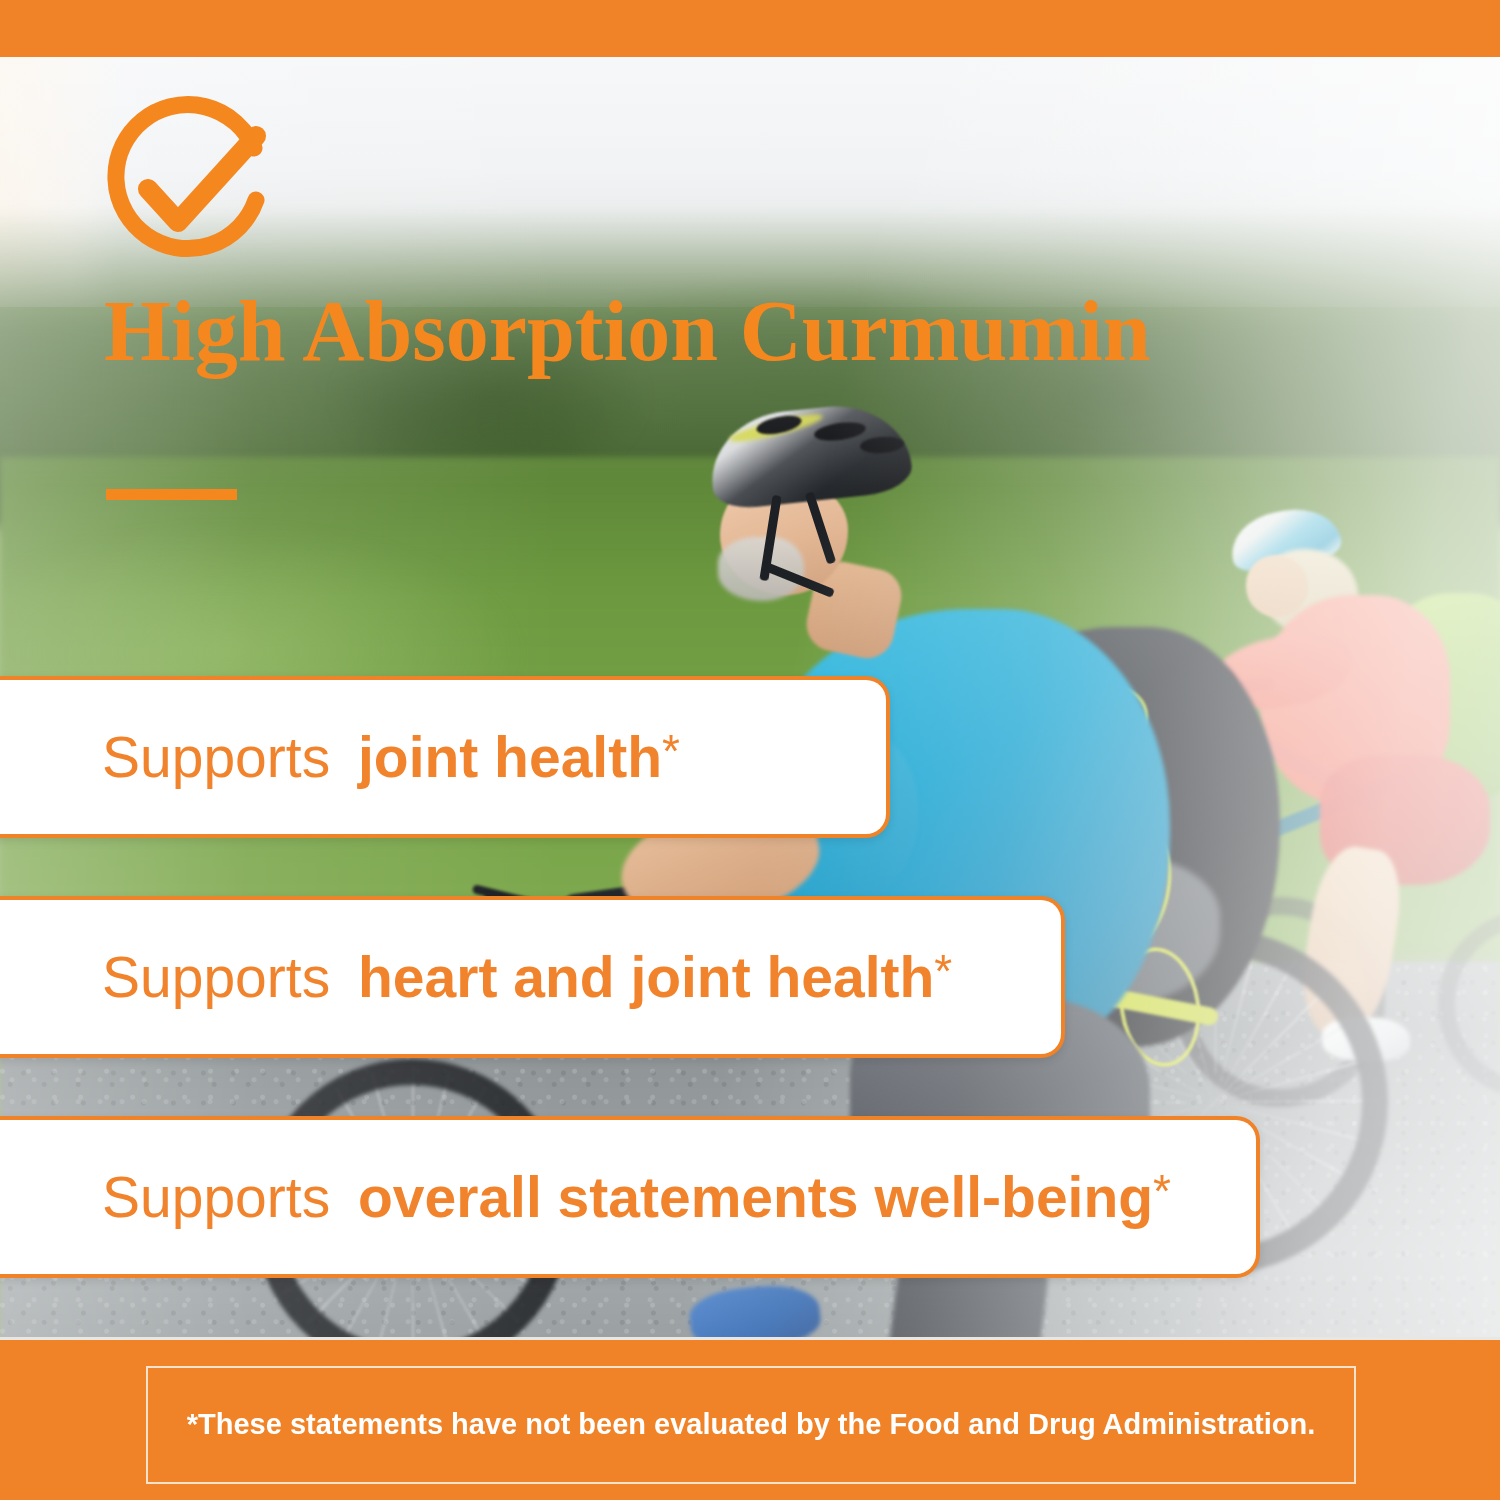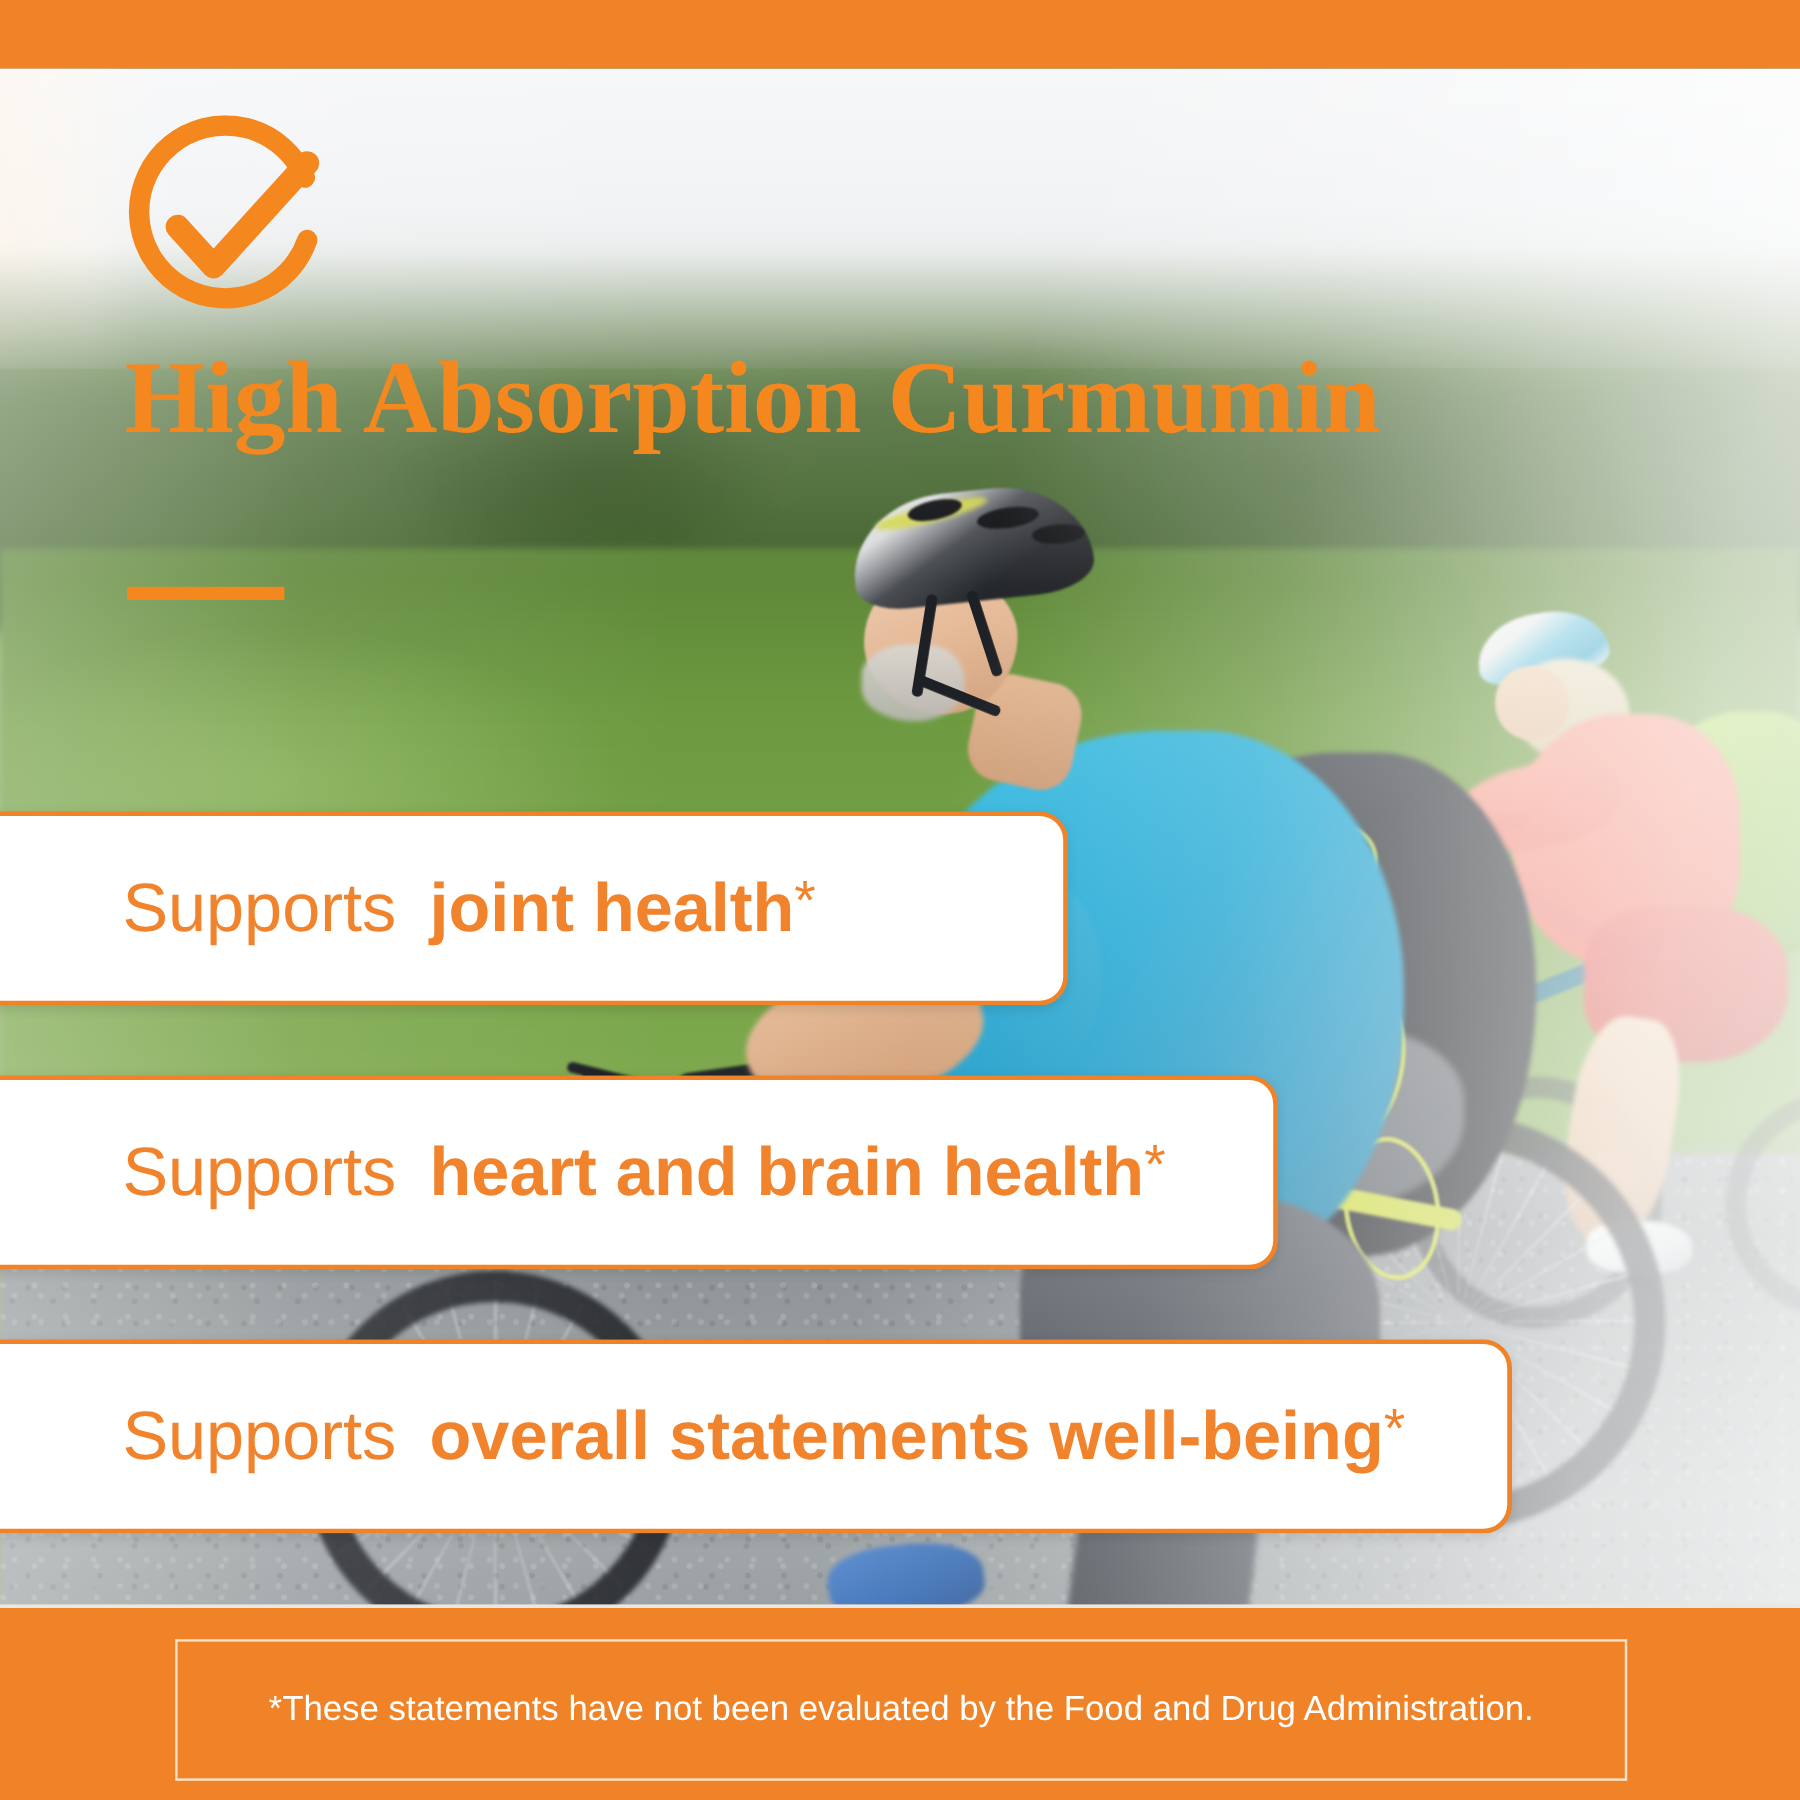--- a/index.html
+++ b/index.html
@@ -375,21 +375,21 @@
   .card-1 { top:676px; width:920px; }
   .card-2 { top:896px; width:1095px; }
   .card-3 { top:1116px; width:1290px; }
 
   
   .disclaimer-box {
     position:absolute;
     left:146px; top:1366px; width:1210px; height:118px;
     border:2px solid #f7e3cc;
     display:flex; flex-direction:column;
-    align-items:center; justify-content:center;
+    align-items:center; justify-content:center;font-weight:bold;
   }
   .disclaimer-line {
     font-family:"Liberation Sans", sans-serif;
     font-size:29px;
     line-height:1.42;
     color:#ffffff;
     white-space:nowrap;
     text-align:center;
   }
 </style>
@@ -490,21 +490,21 @@
   </div>
 
   <div class="headline">High Absorption Curmumin</div>
   <div class="rule"></div>
 
   <div class="card card-1">
     <div class="card-text"><span>Supports </span><b>joint health</b><span class="ast">*</span></div>
   </div>
 
   <div class="card card-2">
-    <div class="card-text"><span>Supports </span><b>heart and brain health</b><span class="ast">*</span></div>
+    <div class="card-text"><span>Supports </span><b>heart and joint health</b><span class="ast">*</span></div>
   </div>
 
   <div class="card card-3">
     <div class="card-text"><span>Supports </span><b>overall statements well-being</b><span class="ast">*</span></div>
   </div>
 
   <div class="disclaimer-box">
     <div class="disclaimer-line">*These statements have not been evaluated by the Food and Drug Administration.</div>
   </div>
 

